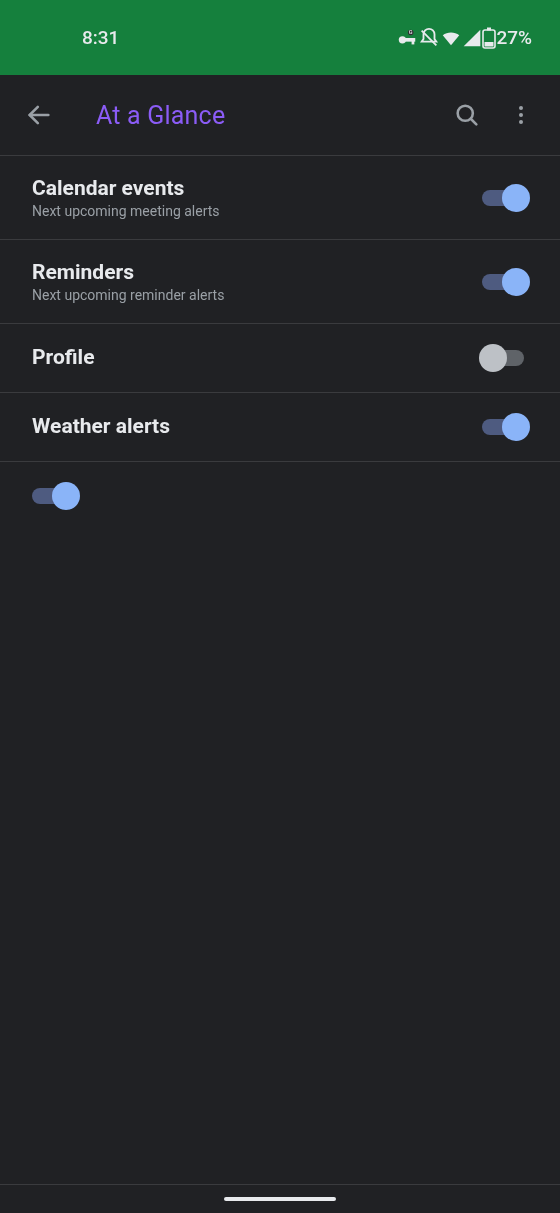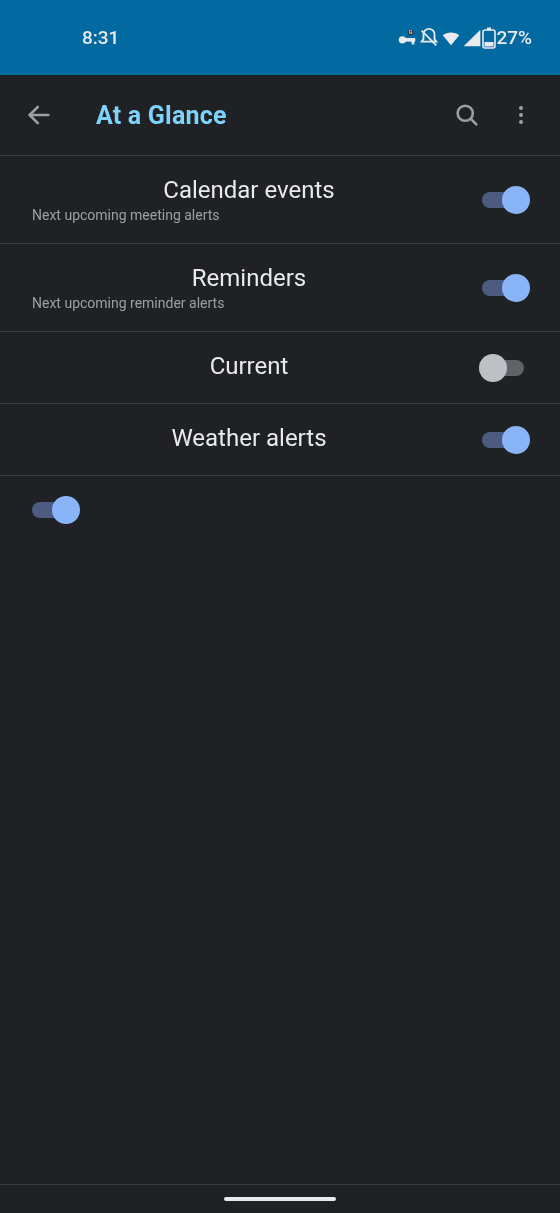--- a/index.html
+++ b/index.html
@@ -6,21 +6,21 @@
   html, body { width: 560px; height: 1213px; }
   body {
     background: #202124;
     font-family: Roboto, "Segoe UI", Arial, sans-serif;
     color: #e8eaed;
     overflow: hidden;
     position: relative;
   }
   .status-bar {
     height: 75px;
-    background: #0369a1;
+    background: #15803d;
     display: flex;
     align-items: center;
     justify-content: space-between;
     padding: 0 28px 0 82px;
     font-size: 19px;
     font-weight: 500;
     color: #e8eaed;
   }
   .status-right { display: flex; align-items: center; gap: 0; }
   .status-right .ico { display: inline-flex; align-items: center; }
@@ -30,22 +30,22 @@
     align-items: center;
     padding: 0 12px;
   }
   .back-btn {
     width: 54px; height: 54px;
     display: flex; align-items: center; justify-content: center;
     border-radius: 50%;
   }
   .app-title {
     font-size: 25px;
-    font-weight: 700;
-    color: #7dd3fc;
+    font-weight: 400;
+    color: #8b5cf6;
     margin-left: 30px;
     flex: 1;
     letter-spacing: 0.2px;
   }
   .icon-btn {
     width: 54px; height: 54px;
     display: flex; align-items: center; justify-content: center;
     border-radius: 50%;
   }
   .divider {
@@ -53,25 +53,24 @@
     background: #3a3b3e;
     margin: 0;
   }
   .setting-row {
     display: flex;
     align-items: center;
     padding: 20px 30px 20px 32px;
   }
   .setting-text { flex: 1; padding-right: 16px; }
   .setting-title {
-    font-size: 24px;
+    font-size: 21px;
     color: #e8eaed;
-    font-weight: 400;
+    font-weight: 700;
     margin-bottom: 3px;
-    text-align: center;
   }
   .setting-sub {
     font-size: 14px;
     color: #9aa0a6;
     font-weight: 400;
   }
   .switch {
     width: 48px; height: 28px;
     position: relative;
   }
@@ -196,21 +195,21 @@
   </div>
   <div class="switch on">
       <div class="track"></div>
       <div class="thumb"></div>
     </div>
 </div>
 <div class="divider"></div>
 
 <div class="setting-row">
   <div class="setting-text">
-    <div class="setting-title">Current</div>
+    <div class="setting-title">Profile</div>
   </div>
   <div class="switch off">
       <div class="track"></div>
       <div class="thumb"></div>
     </div>
 </div>
 <div class="divider"></div>
 
 <div class="setting-row">
   <div class="setting-text">

